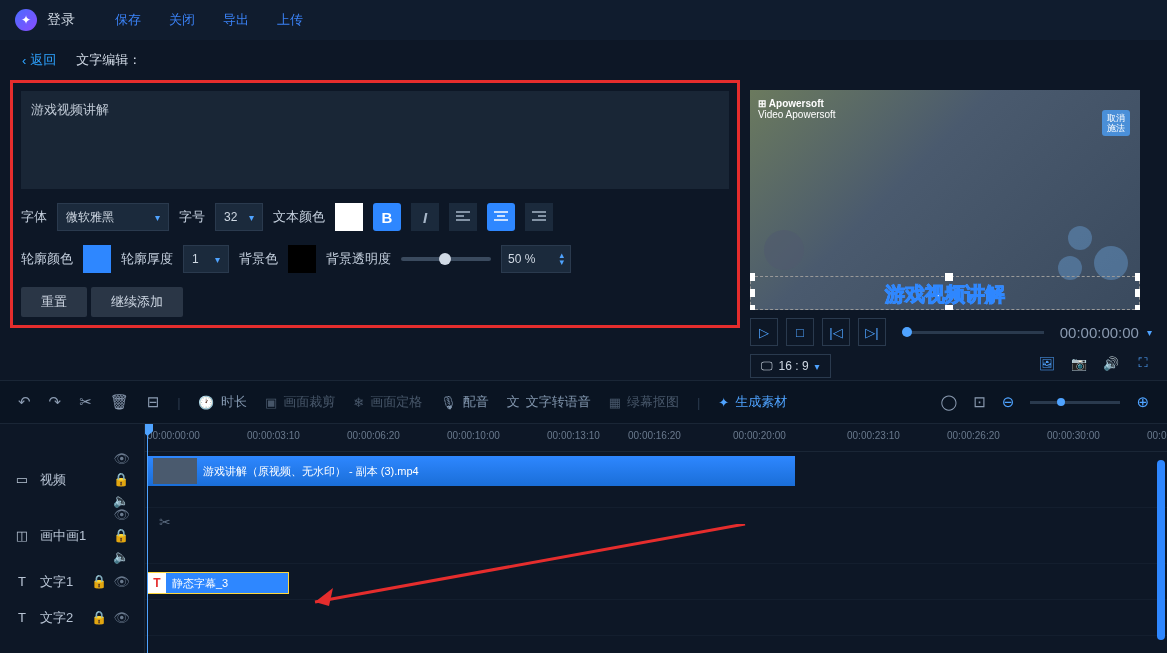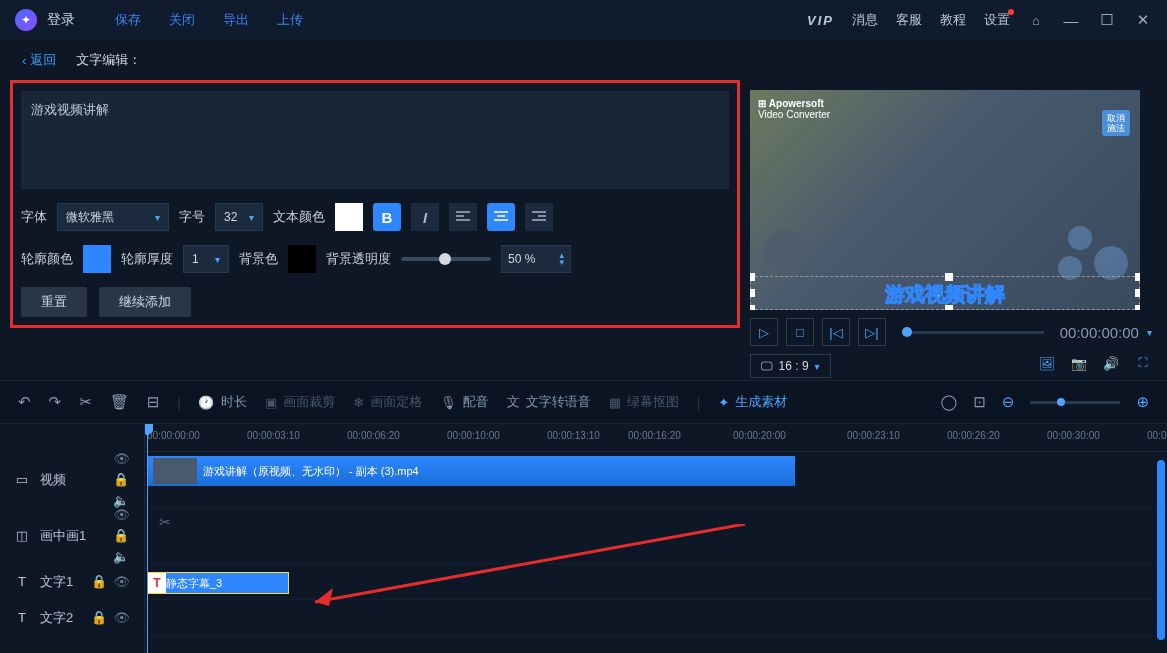--- a/index.html
+++ b/index.html
@@ -37,21 +37,21 @@
 .select-box.outline { width:46px;}
 .chev { margin-left:auto; color:#4fa3ff; font-size:10px;}
 .color-swatch { width:28px; height:28px; cursor:pointer;}
 .fmt-btn { width:28px; height:28px; display:flex;align-items:center;justify-content:center; cursor:pointer; font-size:15px; font-weight:bold;}
 .fmt-sel { background:#2e87ff; color:white; border-radius:3px;}
 .fmt-unsel { background:#1b2a3c; color:#a7b6c8;}
 .slider { width:90px; height:4px; background:#3a4a5e; position:relative; border-radius:2px;}
 .slider-thumb { position:absolute; top:-4px; width:12px; height:12px; background:#d0d9e5; border-radius:50%; }
 .spin-box { background:#1b2a3c; border:1px solid #2a3a4e; height:28px; width:70px; display:flex; align-items:center; padding:0 6px; font-size:12px;}
 .spin-arrows { margin-left:auto; display:flex; flex-direction:column; line-height:7px; color:#4fa3ff; font-size:9px;}
-.bottom-btns { display:flex; gap:12px;text-align:right;}
+.bottom-btns { display:flex; gap:4px;text-align:right;}
 .grey-btn { background:#2a3646; color:#cdd6e2; padding:6px 20px; cursor:pointer; font-size:13px; border-radius:2px;}
 
 
 .preview-panel { flex:1; padding:10px 15px 0 0;}
 .preview-frame { width:390px; height:220px; background:#1a2636; position:relative; overflow:hidden;}
 .game-bg { width:100%; height:100%; background:linear-gradient(135deg,#6b7a5e 0%,#4a5a6e 40%,#3a4a5e 100%); position:relative;}
 .watermark { position:absolute; top:8px; left:8px; color:white; font-size:10px; line-height:11px;}
 .caption-overlay { position:absolute; bottom:2px; left:0; right:0; text-align:center; }
 .caption-text { color:white; font-size:20px; font-weight:bold; -webkit-text-stroke:1px #2e87ff;}
 .sel-box { position:absolute; bottom:0; left:0; right:0; height:34px; border:1px dashed #999; }
@@ -107,31 +107,20 @@
 
 <div class="topbar">
   <div class="logo">✦</div>
   <span class="login-label">登录</span>
   <div class="top-menu">
     <span>保存</span>
     <span>关闭</span>
     <span>导出</span>
     <span>上传</span>
   </div>
-  <div class="top-right">
-    <span class="vip">VIP</span>
-    <span>消息</span>
-    <span>客服</span>
-    <span>教程</span>
-    <span class="settings-wrap"><span>设置</span><span class="red-dot"></span></span>
-    <div class="tr-icon">⌂</div>
-    <div class="win-icon">—</div>
-    <div class="win-icon">☐</div>
-    <div class="win-icon">✕</div>
-  </div>
 </div>
 
 <div class="subbar">
   <div class="back-btn">‹ <span>返回</span></div>
   <div class="subbar-title">文字编辑：</div>
 </div>
 
 <div class="main-area">
   <div class="left-panel">
     <div class="editor-box">
@@ -192,21 +181,21 @@
       <div class="bottom-btns">
         <div class="grey-btn">重置</div>
         <div class="grey-btn">继续添加</div>
       </div>
     </div>
   </div>
 
   <div class="preview-panel">
     <div class="preview-frame">
       <div class="game-bg">
-        <div class="watermark"><b>⊞ <span>Apowersoft</span></b><br><span>Video Converter</span></div>
+        <div class="watermark"><b>⊞ <span>Apowersoft</span></b><br><span>Video Apowersoft</span></div>
         <div class="game-ui-btn" style="bottom:30px;right:12px;width:34px;height:34px;"></div>
         <div class="game-ui-btn" style="bottom:60px;right:48px;width:24px;height:24px;"></div>
         <div class="game-ui-btn" style="bottom:30px;right:58px;width:24px;height:24px;"></div>
         <div class="game-ui-btn" style="bottom:40px;left:14px;width:40px;height:40px;background:rgba(80,90,110,0.6);"></div>
         <div style="position:absolute;top:20px;right:10px;background:#4a8fd8;color:white;font-size:9px;padding:3px 5px;border-radius:3px;white-space:pre-line;text-align:center;line-height:10px;">取消
 施法</div>
         <div class="sel-box">
           <div class="sel-handle" style="top:-4px;left:-4px"></div>
           <div class="sel-handle" style="top:-4px;left:50%"></div>
           <div class="sel-handle" style="top:-4px;right:-4px"></div>
@@ -348,21 +337,21 @@
         <div class="clip-thumb"></div>
         <span>游戏讲解（原视频、无水印） - 副本 (3).mp4</span>
       </div>
     </div>
     <div class="track-lane tall">
       <span class="scissors-lane">✂</span>
     </div>
     <div class="track-lane">
       <div class="clip-text">
         <div class="clip-text-icon">T</div>
-        <span style="">静态字幕_3</span>
+        <span style="padding-left:6px">静态字幕_3</span>
       </div>
     </div>
     <div class="track-lane"></div>
     <div class="playhead"></div>
     <svg class="arrow-annot" style="left:150px;top:100px;" width="460" height="90">
       <line x1="450" y1="0" x2="20" y2="78" stroke="#e52d2d" stroke-width="3"></line>
       <polygon points="20,78 38,64 34,82" fill="#e52d2d"></polygon>
     </svg>
   </div>
 </div>

